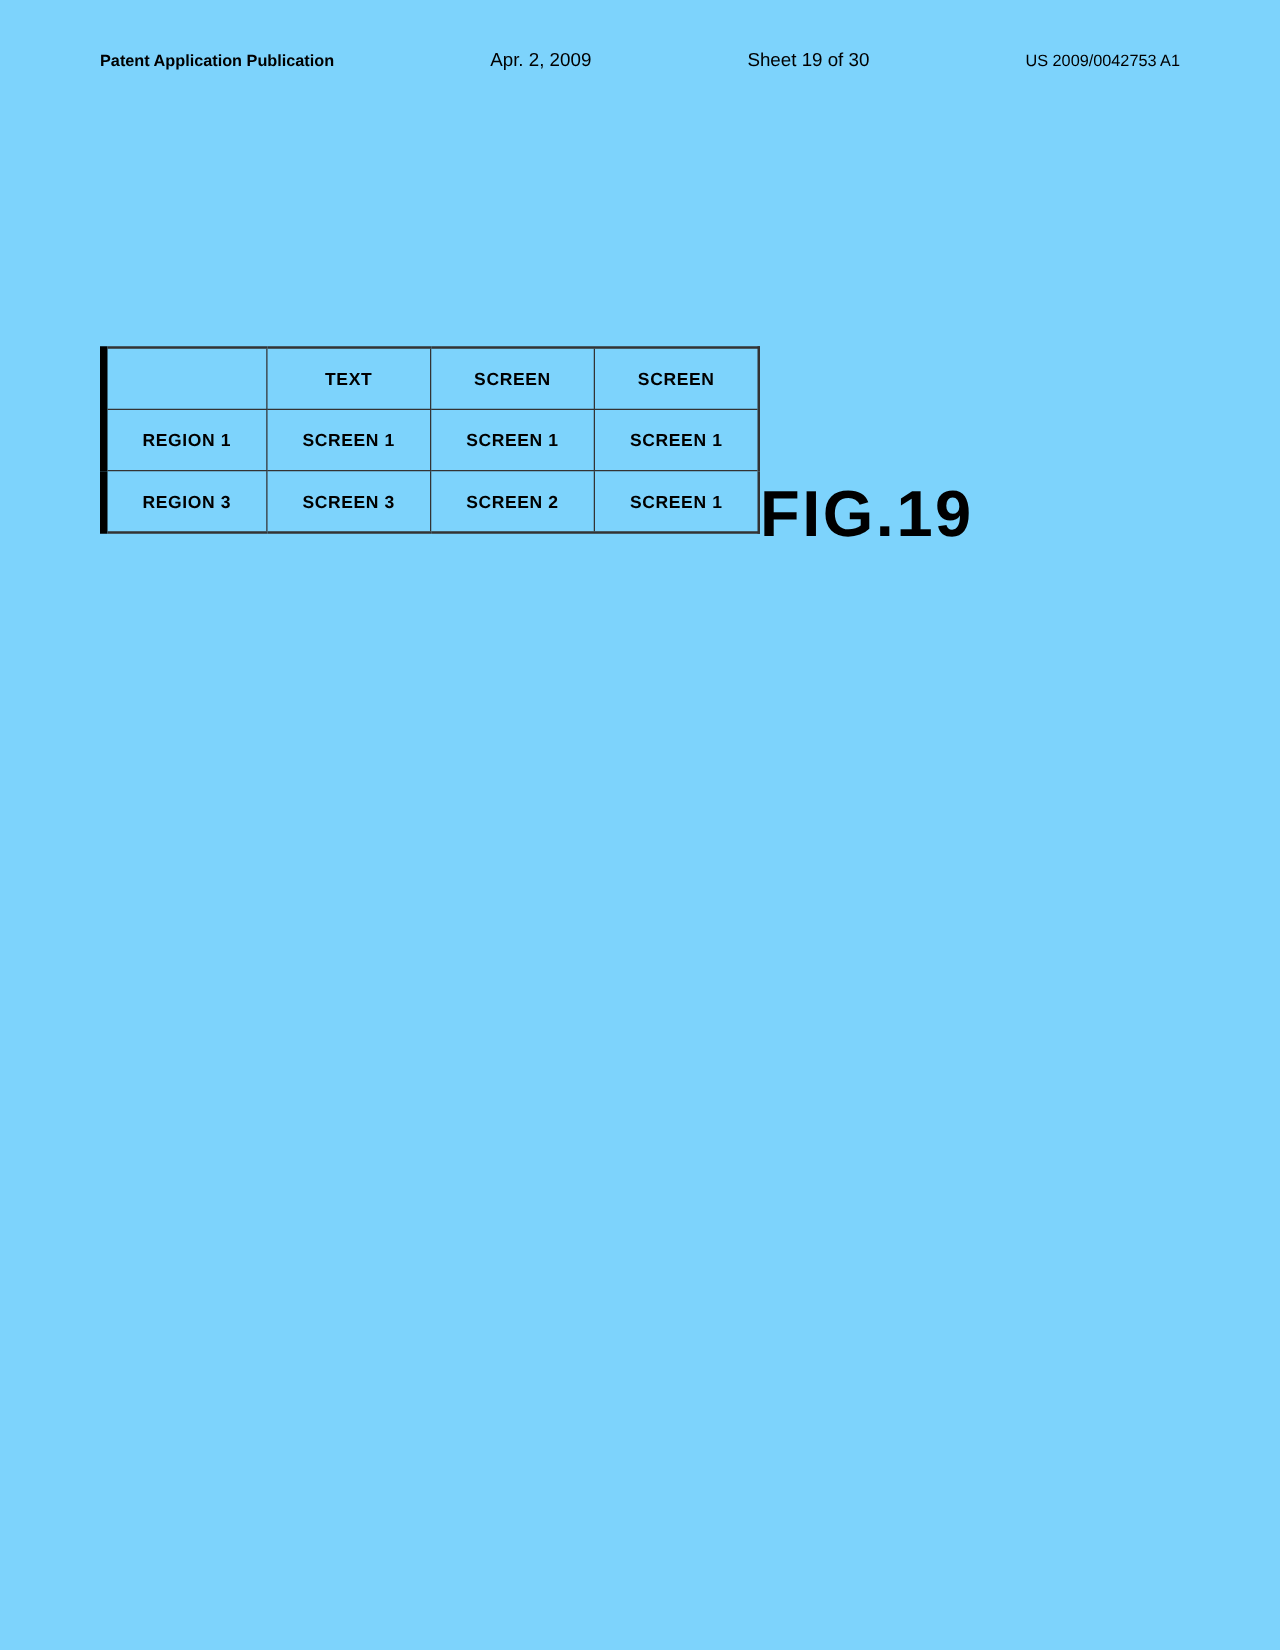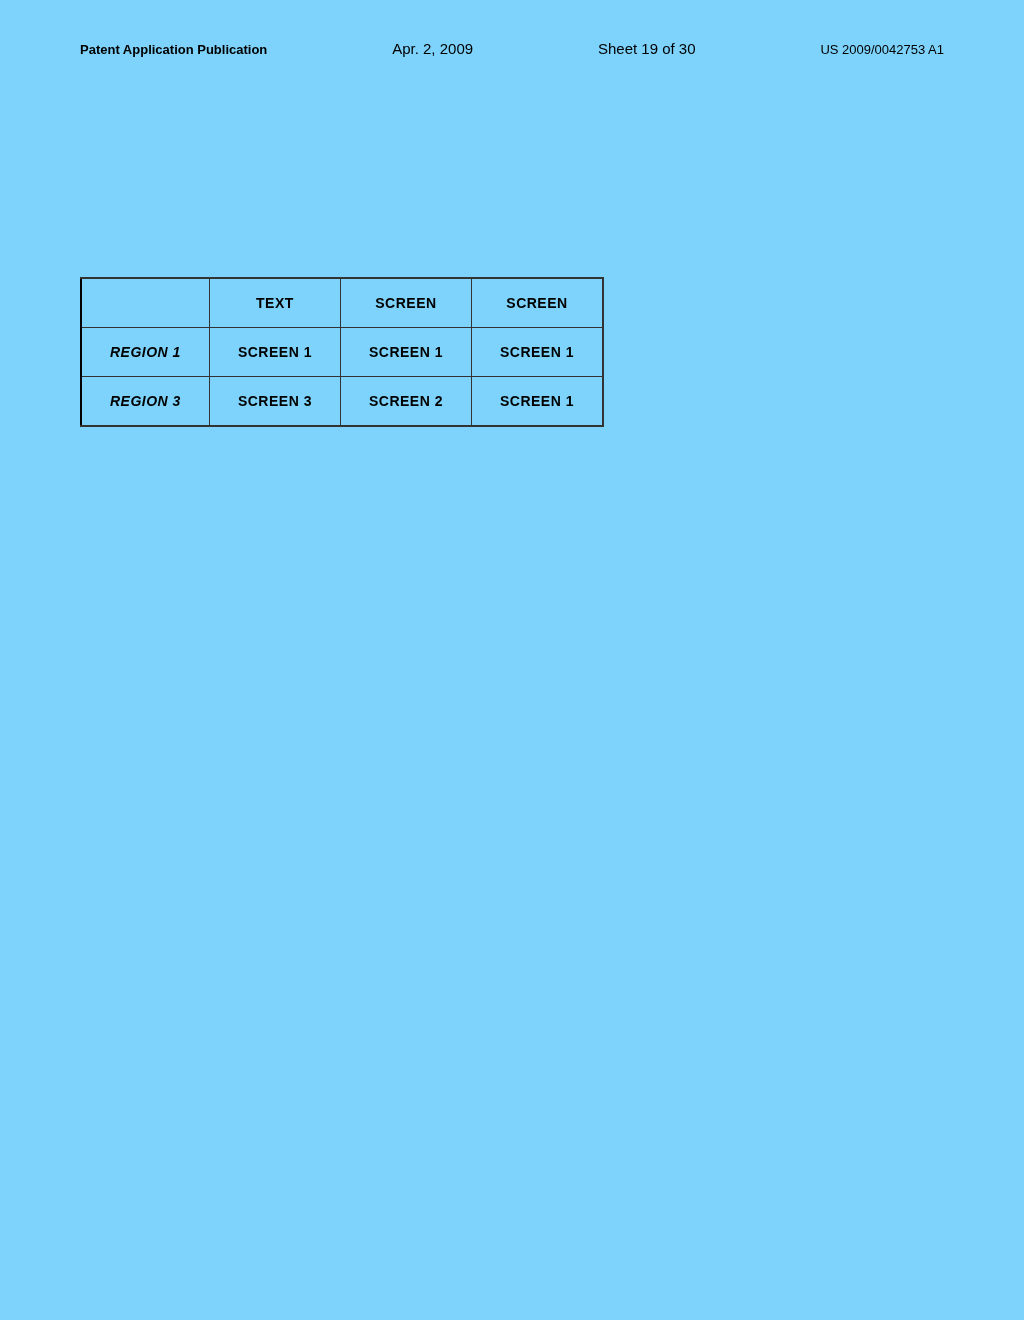--- a/index.html
+++ b/index.html
@@ -69,22 +69,21 @@
       text-align: center;
       letter-spacing: 0.5px;
       min-width: 120px;
     }
 
     table tr:first-child td {
       border-top: 2px solid #333;
     }
 
     table tr td:first-child {
-      border-left: 2px solid #000000;
-      font-style: italic;
+      border-left: 6px solid #000000;
     }
 
     table tr td:last-child {
       border-right: 2px solid #333;
     }
 
     table tr:last-child td {
       border-bottom: 2px solid #333;
       margin-left: 48px;
     }
@@ -133,16 +132,17 @@
         <tr>
           <td>REGION 3</td>
           <td>SCREEN 3</td>
           <td>SCREEN 2</td>
           <td>SCREEN 1</td>
         </tr>
       </tbody>
         </table>
     </div>
 
+    <div class="fig-label">FIG.19</div>
 
   </div>
 
 </div>
 
 </body></html>

